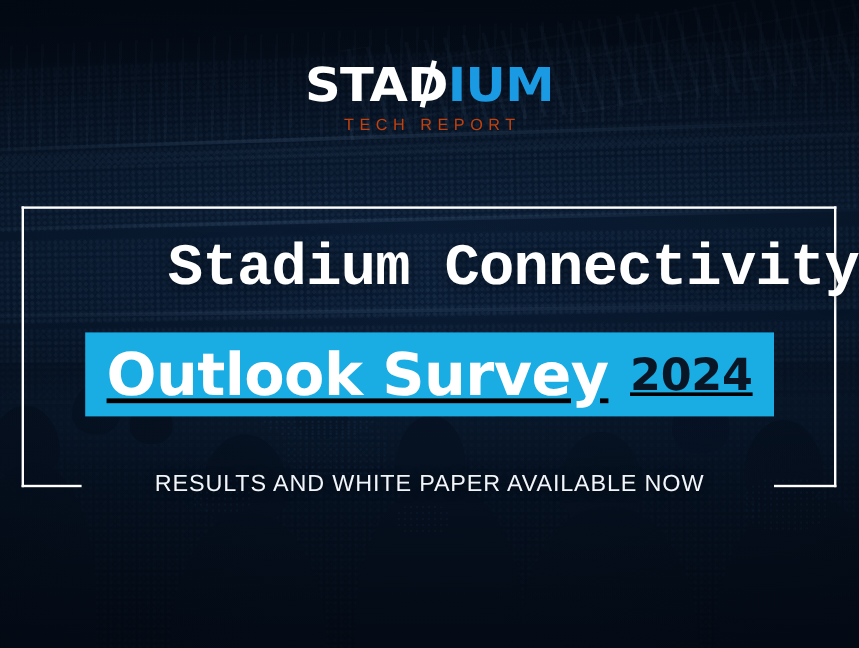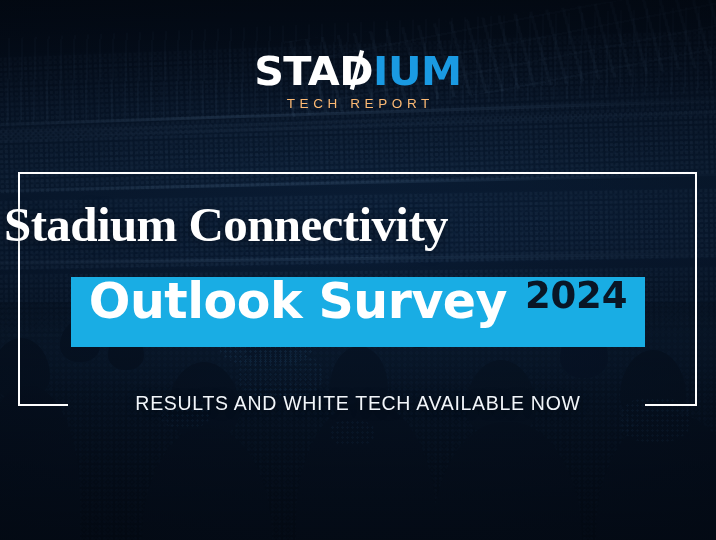--- a/index.html
+++ b/index.html
@@ -168,21 +168,21 @@
   .logo-slash {
     position:absolute;
     left:95px; top:-2px;
     width:4px; height:40px;
     background:#ffffff;
     transform:rotate(14deg);
     z-index:3;
   }
   .logo-sub {
     margin-top:5px;
-    color:#fdba74;
+    color:#c2410c;
     font-family:"Liberation Sans", sans-serif;
     font-size:13.5px;
     font-weight:400;
     letter-spacing:4.6px;
     text-indent:4.6px;
   }
 
   
   #frame {
     position:absolute;
@@ -197,38 +197,40 @@
   #frame .right  { right:0; top:0; width:2px; height:100%; }
   #frame .bot-l  { left:0; bottom:0; width:50px; height:2px; }
   #frame .bot-r  { right:0; bottom:0; width:52px; height:2px; }
 
   
   #content { position:absolute; inset:0; z-index:7; }
 
   #title {
     position:absolute;
     left:4px; right:0; top:200px;
-    text-align:left;
+    text-align:right;
     color:#ffffff;
-    font-family:Liberation Serif, serif;
+    font-family:Liberation Mono, monospace;
     font-weight:bold;
     font-size:49px;
     line-height:1;
     letter-spacing:-0.6px;
     text-shadow:0 2px 14px rgba(0,0,0,.45);
   }
 
   #band {
     position:absolute;
     left:71px; top:277px;
     width:574px; height:70px;
     background:#19ade4;
     display:flex;
+    align-items:center;
     justify-content:center;
     gap:18px;
+    text-decoration:underline;
   }
   #band .bline1 {
     color:#ffffff;
     font-family:"DejaVu Sans", sans-serif;
     font-weight:bold;
     font-size:49px;
     line-height:1;
     letter-spacing:-0.5px;
   }
   #band .bline2 {
@@ -317,16 +319,16 @@
   </div>
 
   <div id="content">
     <div id="title">Stadium Connectivity</div>
 
     <div id="band">
       <span class="bline1">Outlook Survey</span>
       <span class="bline2">2024</span>
     </div>
 
-    <div id="sub">RESULTS AND WHITE TECH AVAILABLE NOW</div>
+    <div id="sub">RESULTS AND WHITE PAPER AVAILABLE NOW</div>
   </div>
 
 </div>
 
 </body></html>

